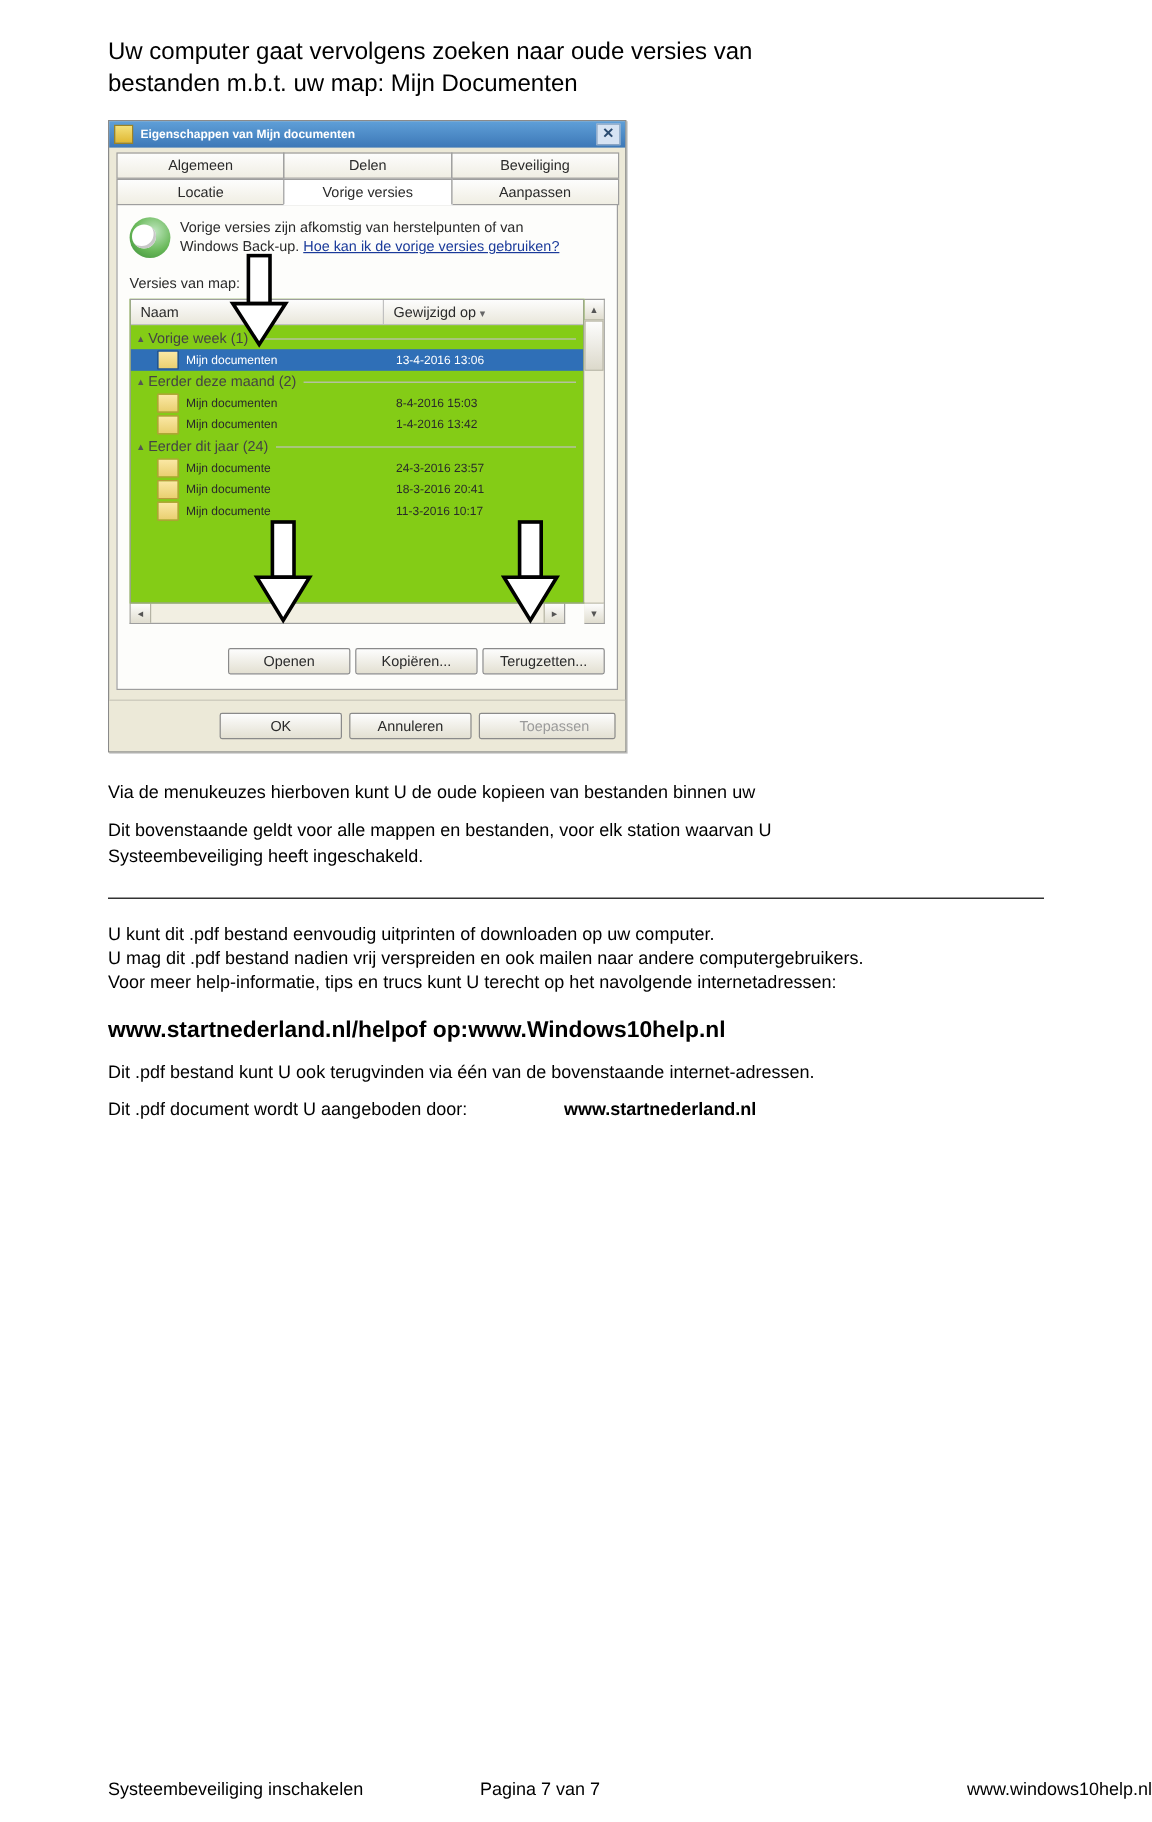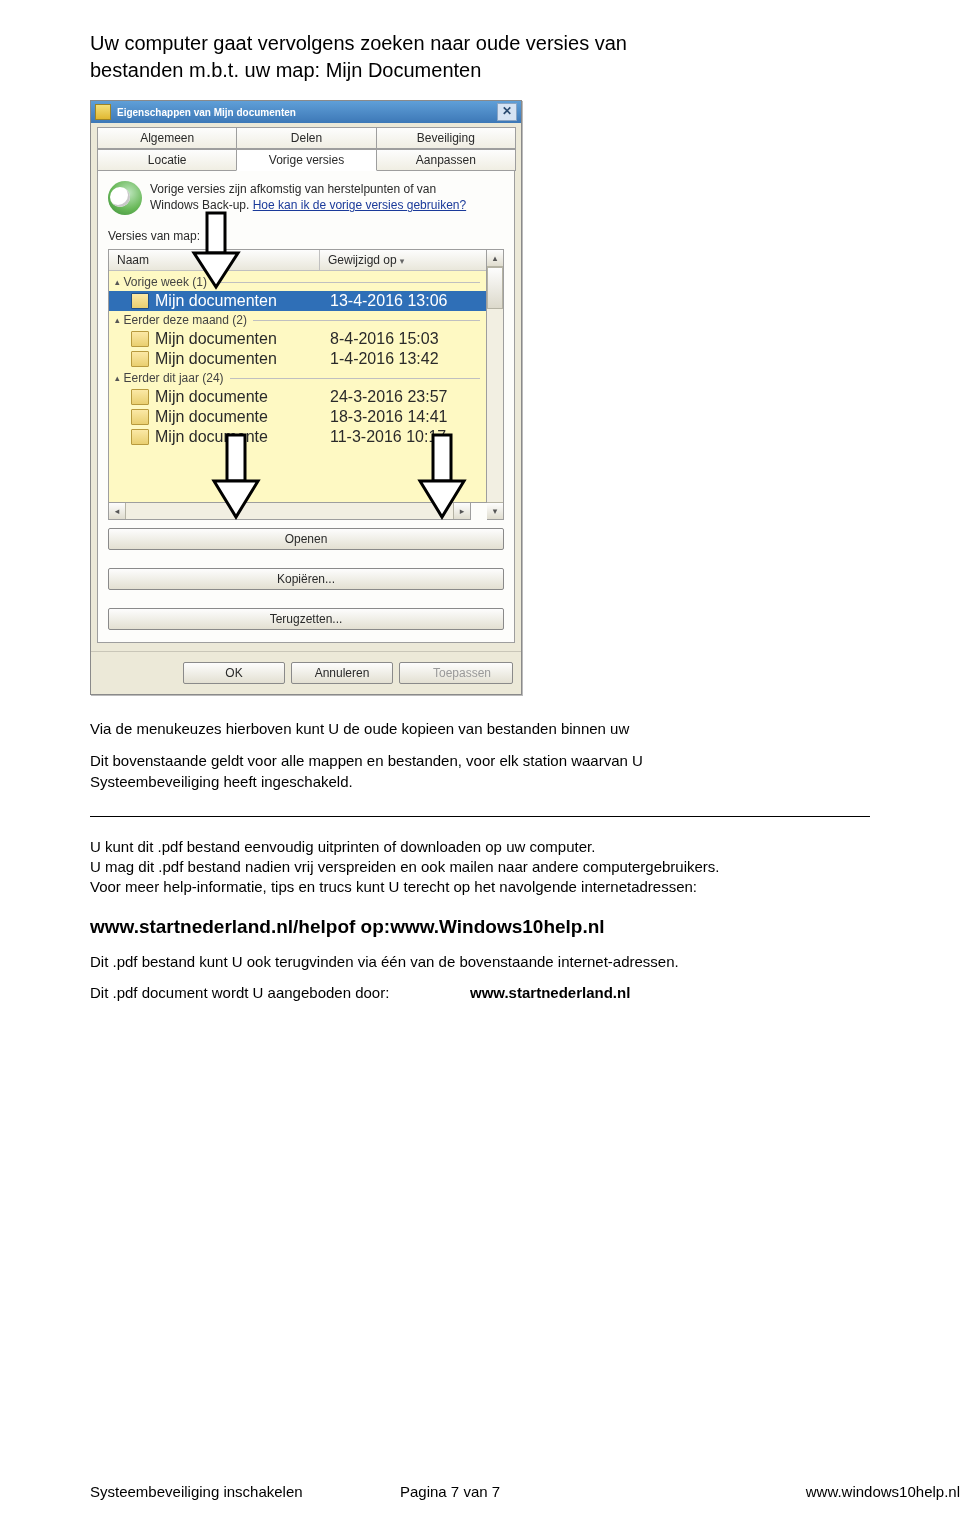--- a/index.html
+++ b/index.html
@@ -122,21 +122,21 @@
     margin-top: 14px;
     font-size: 12px;
   }
 
   .list-wrap {
     margin-top: 6px;
     display: flex;
   }
   .list {
     border: 1px solid #9e9e9e;
-    background: #fef9c3;
+    background: #84cc16;
     flex: 1;
     height: 252px;
     overflow: hidden;
     position: relative;
   }
   .list-head {
     display: flex;
     border-bottom: 1px solid #c0c0c0;
     background: linear-gradient(#fdfdfd,#e9e7db);
   }
@@ -170,21 +170,21 @@
   .group-line {
     flex: 1;
     height: 1px;
     background: #c0c0c0;
     margin-left: 6px;
   }
   .row {
     display: flex;
     align-items: center;
     padding: 1px 6px 1px 22px;
-    font-size: 16px;
+    font-size: 10px;
   }
   .row .ficon {
     width: 16px; height: 14px;
     background: linear-gradient(#fbe8a5,#e9cf70);
     border: 1px solid #b89a3d;
     border-radius: 1px;
     margin-right: 6px;
     flex-shrink: 0;
   }
   .row .rname { flex: 1; white-space: nowrap; overflow: hidden; }
@@ -240,23 +240,22 @@
     line-height: 16px;
     color: #555;
     cursor: pointer;
   }
   .hscroll .btn.r { border-left: 1px solid #b5b3a4; border-right: none; }
   .hscroll .track { flex: 1; }
 
   .action-row {
     display: flex;
     justify-content: flex-end;
-    gap: 18px;
-    margin-top: 8px;
-    flex-direction: column;
+    gap: 4px;
+    margin-top: 20px;
   }
   .wbtn {
     min-width: 84px;
     padding: 3px 8px;
     border: 1px solid #8a8a8a;
     background: linear-gradient(#fdfdfd,#e3e0d2);
     font-size: 12px;
     text-align: center;
     border-radius: 2px;
     cursor: pointer;
@@ -394,21 +393,21 @@
                     <span class="group-line"></span>
                   </div>
                   <div class="row">
                     <span class="ficon"></span>
                     <span class="rname">Mijn documente</span>
                     <span class="rdate">24-3-2016 23:57</span>
                   </div>
                   <div class="row">
                     <span class="ficon"></span>
                     <span class="rname">Mijn documente</span>
-                    <span class="rdate">18-3-2016 14:41</span>
+                    <span class="rdate">18-3-2016 20:41</span>
                   </div>
                   <div class="row">
                     <span class="ficon"></span>
                     <span class="rname">Mijn documente</span>
                     <span class="rdate">11-3-2016 10:17</span>
                   </div>
                 </div>
             </div>
             <div class="hscroll">
               <div class="btn">◂</div>

